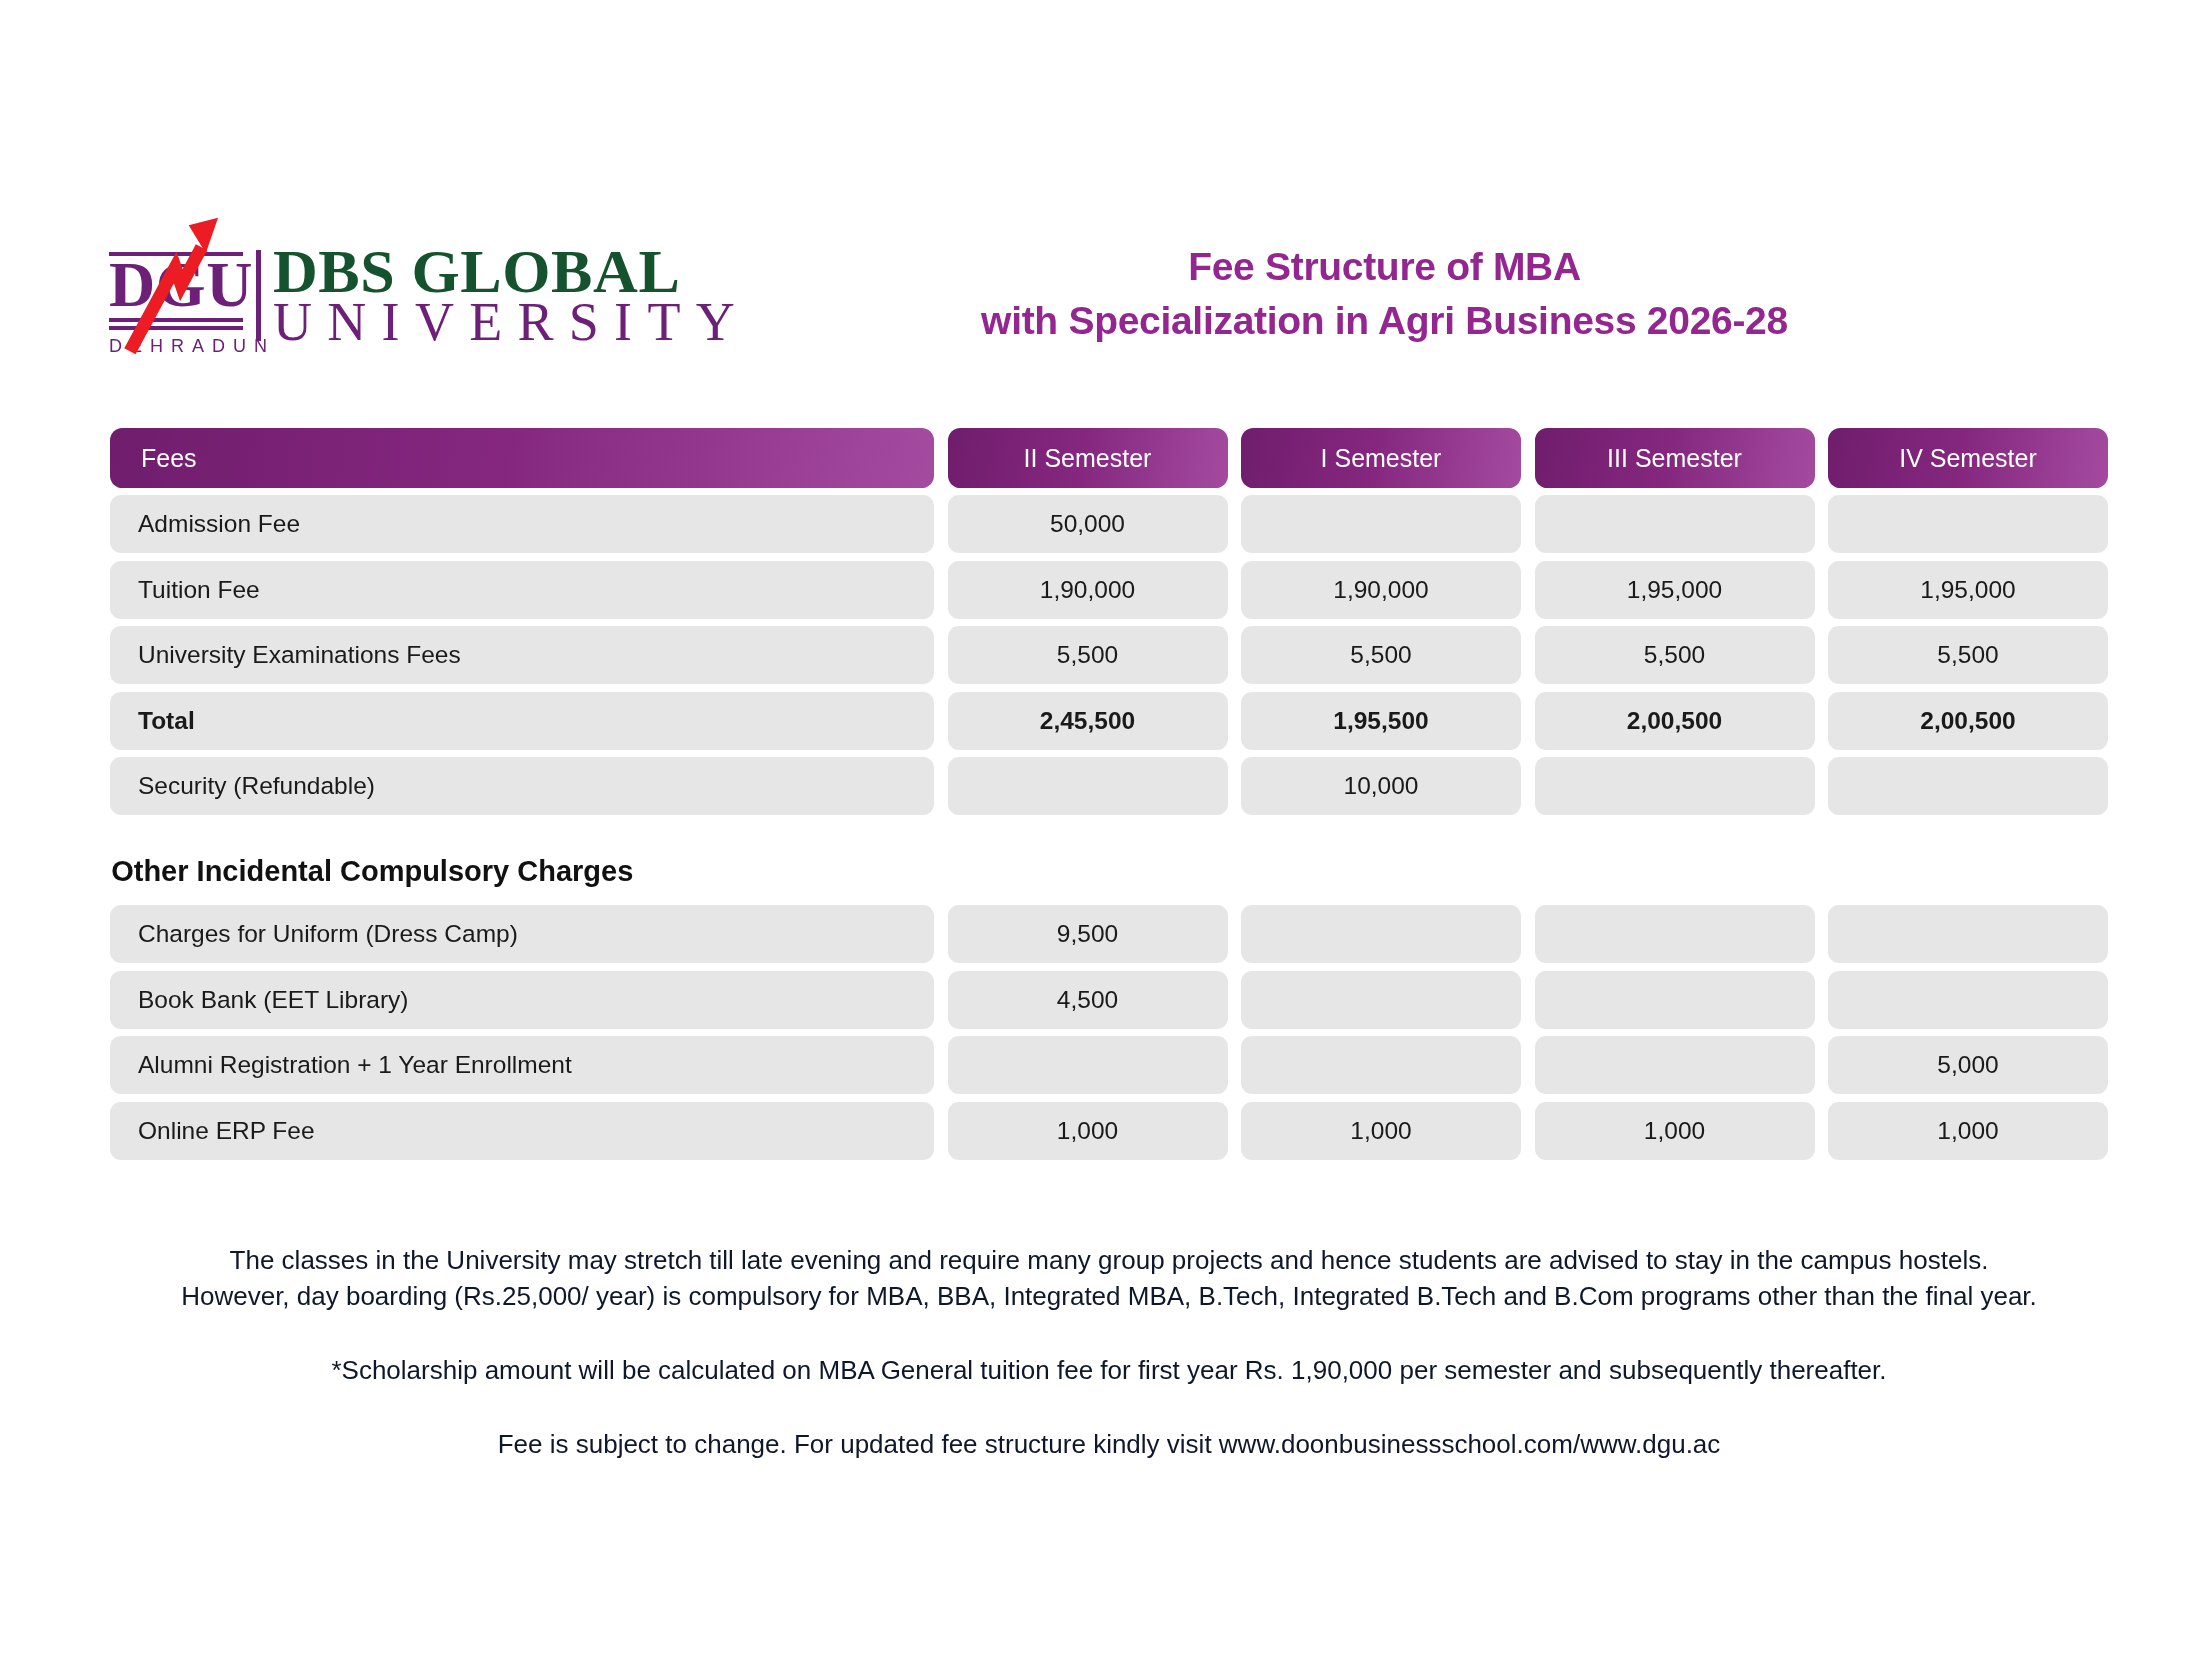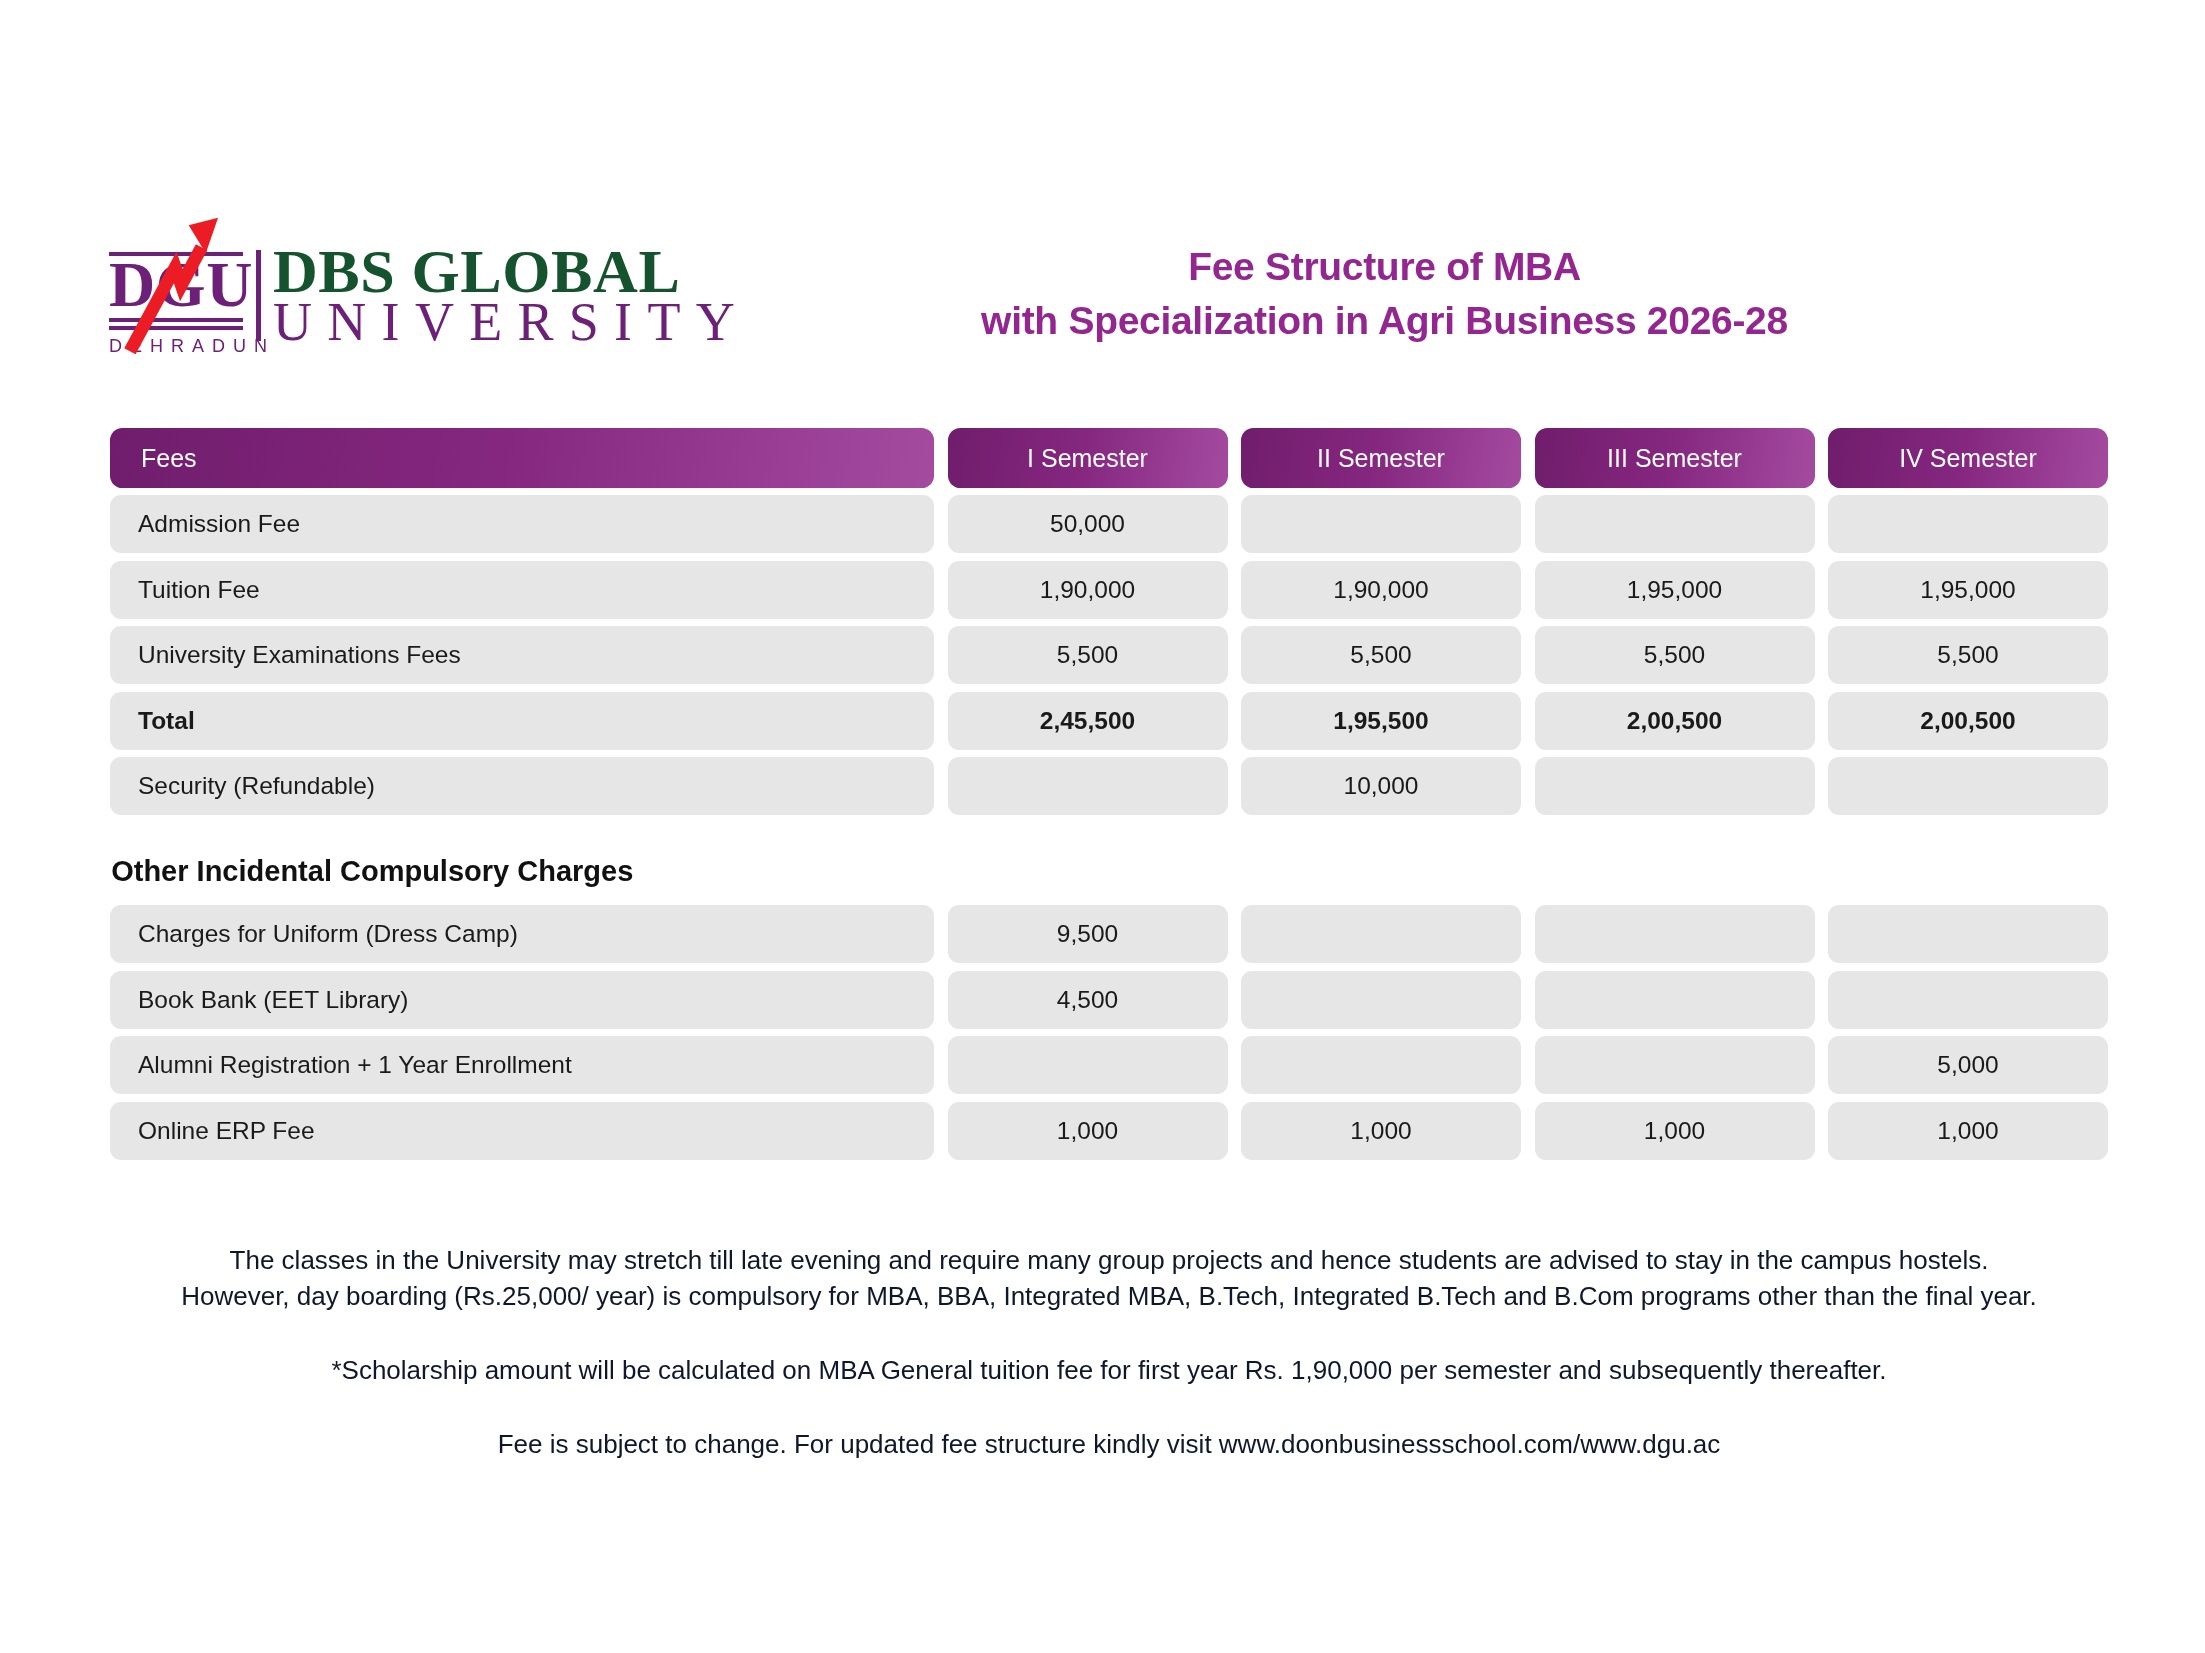--- a/index.html
+++ b/index.html
@@ -113,22 +113,22 @@
 </div>
 
 <div class="title">
   <div>Fee Structure of MBA</div>
   <div>with Specialization in Agri Business 2026-28</div>
 </div>
 
 <div class="content">
   <div class="grid" id="fee-grid">
       <div class="hcell first">Fees</div>
+      <div class="hcell">II Semester</div>
       <div class="hcell">I Semester</div>
-      <div class="hcell">II Semester</div>
       <div class="hcell">III Semester</div>
       <div class="hcell">IV Semester</div>
       <div class="cell label-cell">Admission Fee</div>
       <div class="cell value-cell">50,000</div>
       <div class="cell value-cell"></div>
       <div class="cell value-cell"></div>
       <div class="cell value-cell"></div>
       <div class="cell label-cell">Tuition Fee</div>
       <div class="cell value-cell">1,90,000</div>
       <div class="cell value-cell">1,90,000</div>

